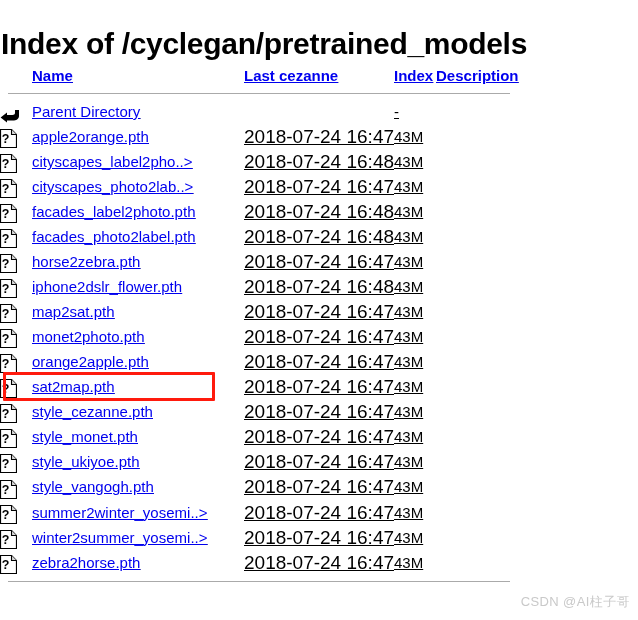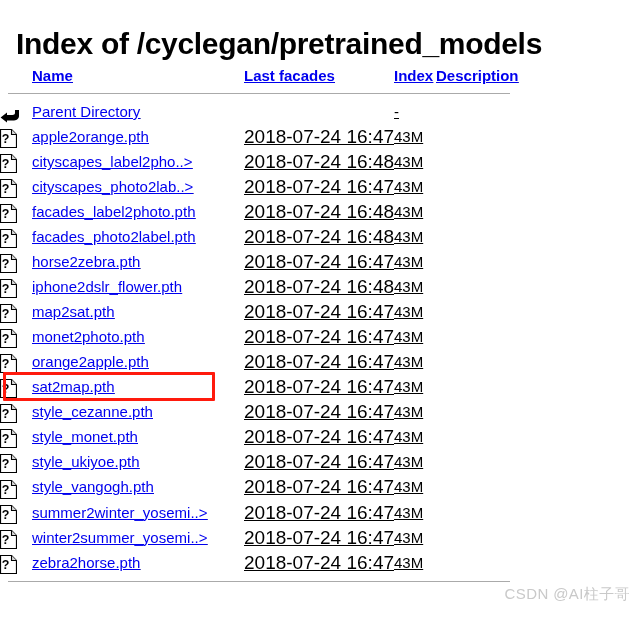--- a/index.html
+++ b/index.html
@@ -12,21 +12,21 @@
     height: 620px;
     position: relative;
     overflow: hidden;
     font-family: "Liberation Sans", sans-serif;
     color: #000000;
   }
 
   
   #page-title {
     position: absolute;
-    left: 16px;
+    left: 1px;
     top: 4px;
     font-size: 30px;
     font-weight: bold;
     letter-spacing: -0.3px;
     line-height: 40px;
     white-space: nowrap;
     color: #000000;
   }
 
   
@@ -141,43 +141,43 @@
     border: 3px solid #FF1A0D;
     box-sizing: border-box;
     pointer-events: none;
     border-radius: 1px;
   }
 
   
   #watermark {
     position: absolute;
     right: 8px;
-    bottom: 16px;
-    font-size: 15px;
+    bottom: 9px;
+    font-size: 13px;
     color: #c9c9c9;
     white-space: nowrap;
     letter-spacing: 0.4px;
   }
 </style>
 </head>
 <body>
 
 <h1 id="page-title">Index of /cyclegan/pretrained_models</h1>
 
 <div id="listing">
   <table class="index">
     <tbody id="table-body">
 
       <tr class="head-row">
         <th class="col-icon"></th>
         <th class="col-name">
           <a href="#">Name</a>
         </th>
         <th class="col-mod">
-          <a href="#">Last facades</a>
+          <a href="#">Last cezanne</a>
         </th>
         <th class="col-size">
           <a href="#">Index</a>
         </th>
         <th class="col-desc">
           <a href="#">Description</a>
         </th>
       </tr>
 
       <tr class="rule-row top">

